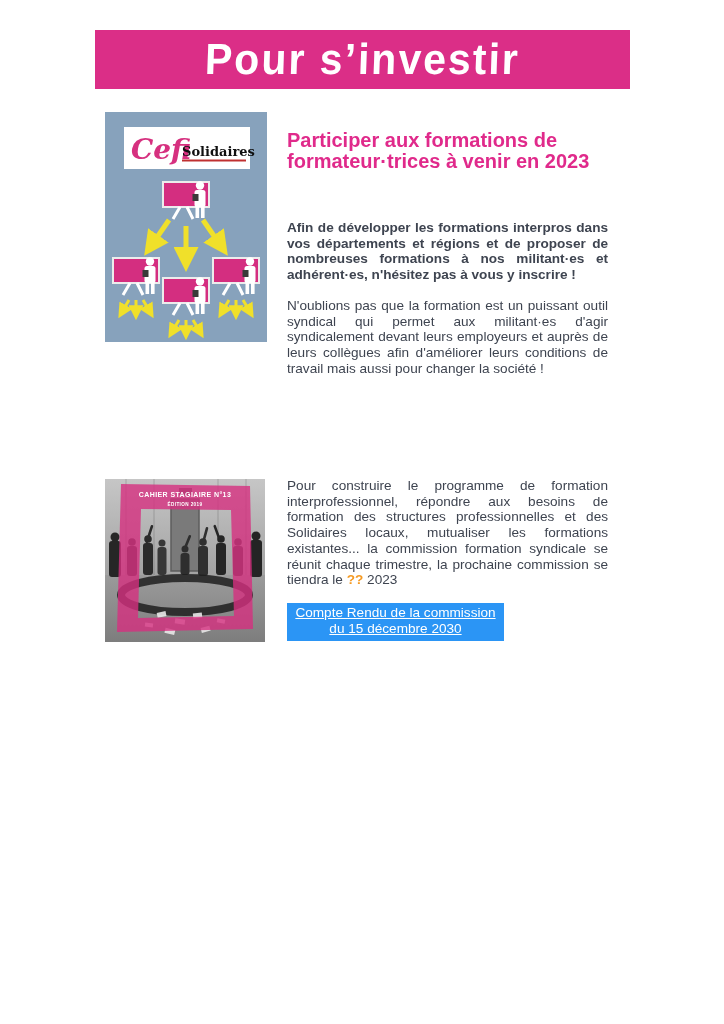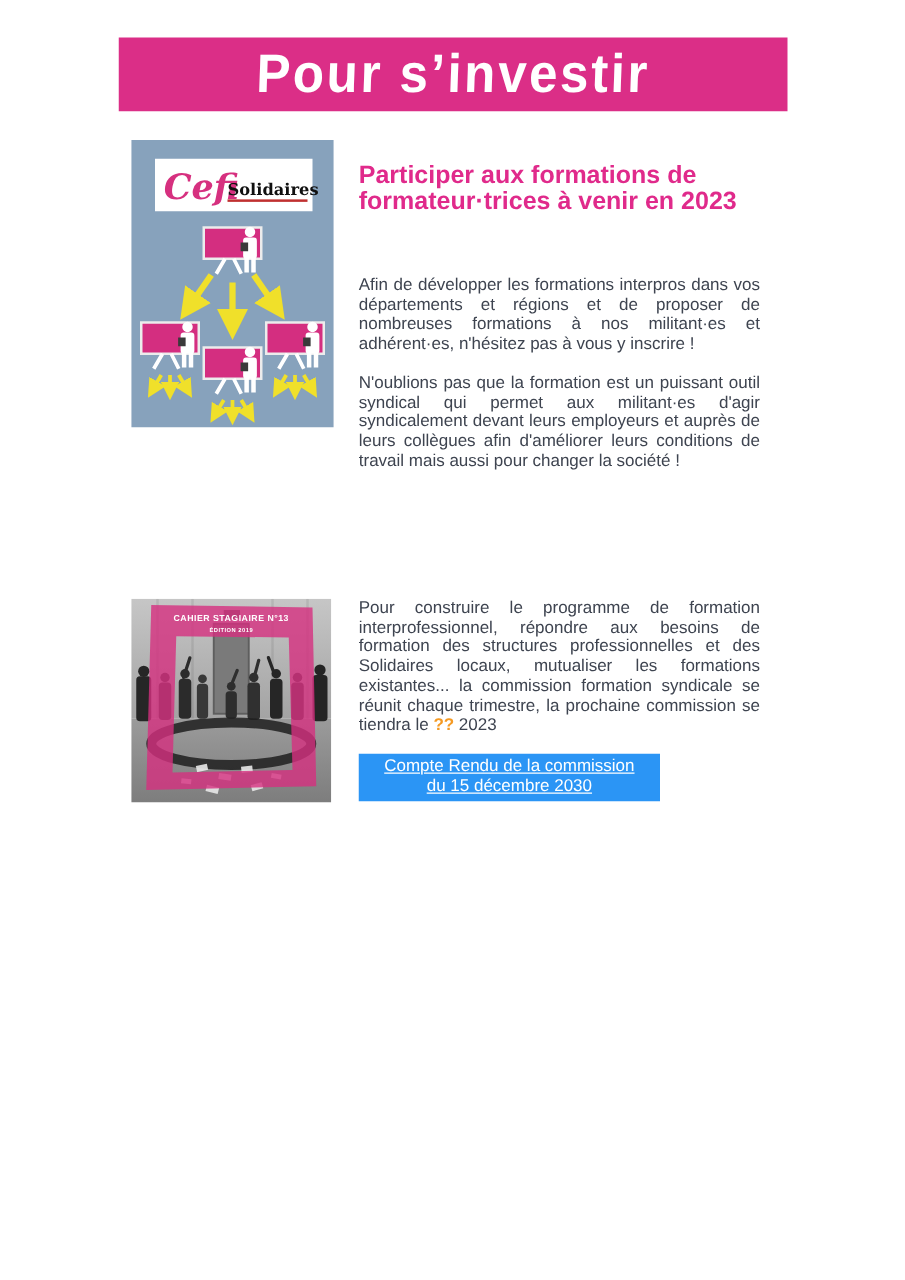--- a/index.html
+++ b/index.html
@@ -39,27 +39,27 @@
     font-weight:bold;
     margin:0 0 12px 0;
   }
   p.body-p {
     color:#3E4450;
     font-size:13.6px;
     line-height:15.7px;
     text-align:justify;
     margin:0 0 15px 0;
   }
-  p.body-p.bold { font-weight:normal;margin-top:48px; }
+  p.body-p.bold { font-weight:bold;margin-top:48px; }
   .inline-bold { font-weight:normal; }
   .orange { color:#F59A23; font-weight:bold; }
 
   a.cr-button {
     display:block;
-    width:241px;
+    width:217px;
     margin-top:5px;
     background:#2B95F5;
     color:#ffffff;
     font-size:13.6px;
     line-height:16.5px;
     text-align:center;
     text-decoration:underline;
     padding:2px 4px 3px 4px;
     cursor:pointer;
   }

